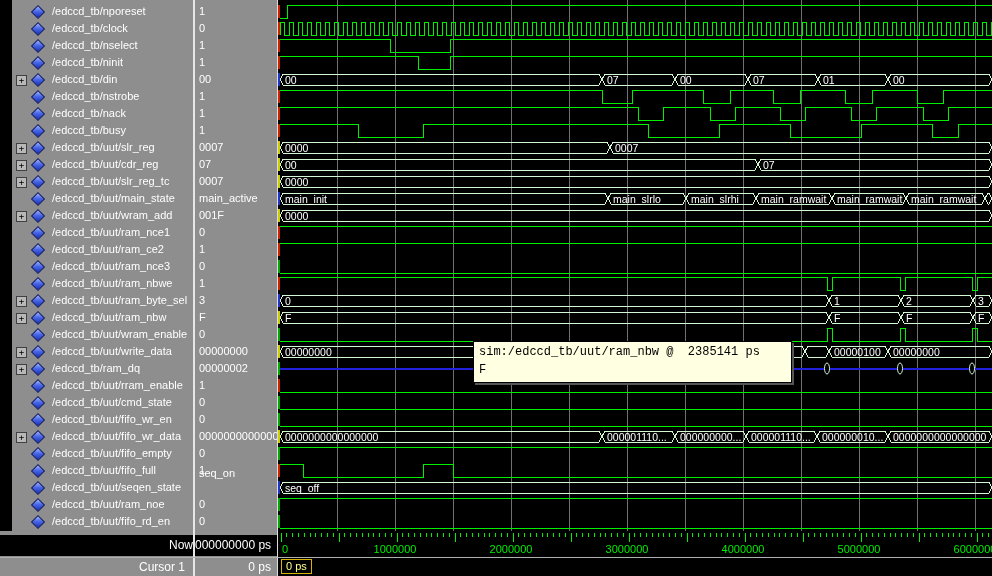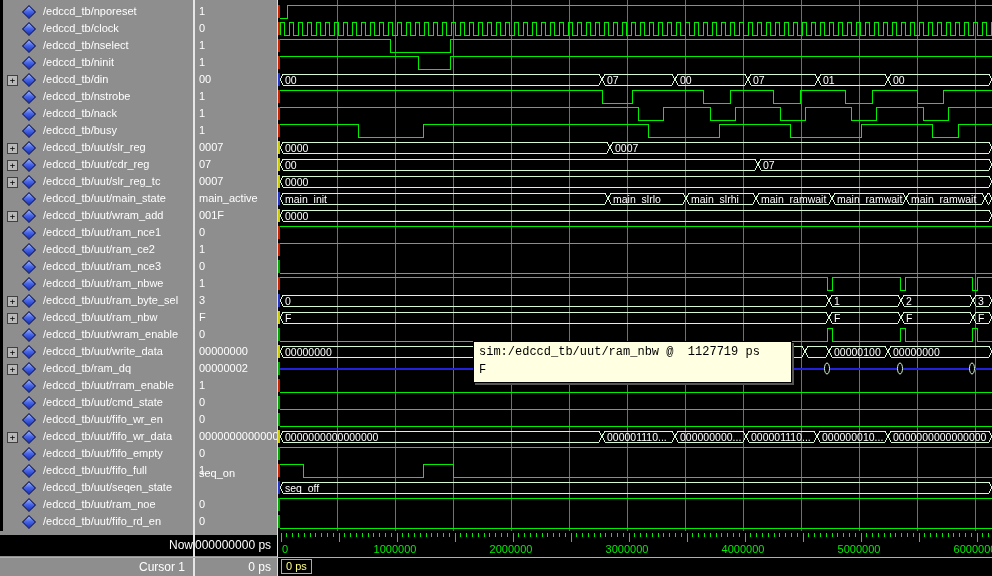--- a/index.html
+++ b/index.html
@@ -1,19 +1,19 @@
 <!DOCTYPE html>
 <html><head>
 <meta charset="utf-8">
 <style>
   html,body{margin:0;padding:0;background:#555;}
   #root{position:relative;width:992px;height:576px;background:#000;overflow:hidden;
         font-family:"Liberation Sans",sans-serif;-webkit-font-smoothing:none;}
   .col{position:absolute;top:0;overflow:hidden;}
-  #names{left:3px;width:193px;height:531px;background:#8e8e8e;}
+  #names{left:12px;width:193px;height:531px;background:#8e8e8e;}
   #values{left:195px;width:82px;height:531px;background:#8e8e8e;}
   #stripe{left:277px;width:3px;height:531px;background:#000;}
   #wave{left:280px;width:712px;height:531px;background:#000;}
   .vsep{position:absolute;top:0;width:2px;height:576px;background:#e6e6e6;z-index:5;}
   #sep1{left:193px;} #sep2{left:277px;width:1px;background:#dcdcdc;}
   .sigrow{position:absolute;left:0;width:100%;height:17px;}
   .signame{position:absolute;left:40px;top:2px;color:#fff;font-size:11px;white-space:nowrap;}
   .sigval{position:absolute;left:4px;top:2px;color:#fff;font-size:11px;white-space:nowrap;}
   .diamond{position:absolute;left:21px;top:4px;width:8px;height:8px;transform:rotate(45deg);
            background:linear-gradient(135deg,#9db6ff 0%,#4a67e8 45%,#16२fb8 100%);
@@ -423,21 +423,21 @@
         <path d="M0,464 L23,464 L23,477 L143,477 L143,464 L173,464 L173,477 L712,477" fill="none" stroke="#00ee00" stroke-width="1"></path>
         <path d="M0,487.5 L3,482 L709,482 L712,487.5 L709,493 L3,493 Z" fill="none" stroke="#d4f7d4" stroke-width="1"></path>
         <text x="5" y="491.5" fill="#ffffff" font-size="10.5px" font-family="&quot;Liberation Sans&quot;,sans-serif">seq_off</text>
         <path d="M0,498 L712,498" fill="none" stroke="#00ee00" stroke-width="1"></path>
         <path d="M0,528 L712,528" fill="none" stroke="#00ee00" stroke-width="1"></path>
       </svg>
     </div>
   <div id="sep1" class="vsep"></div>
   <div id="sep2" class="vsep"></div>
 
-  <div id="tooltip"><span>sim:/edccd_tb/uut/ram_nbw @  1127719 ps</span><br><span>F</span></div>
+  <div id="tooltip"><span>sim:/edccd_tb/uut/ram_nbw @  2385141 ps</span><br><span>F</span></div>
 
   <div id="footgray"></div>
   <div id="now-name" class="fcell">Now</div>
   <div id="now-value" class="fcell">000000000 ps</div>
   <div id="ruler">
       <svg width="712" height="26" shape-rendering="crispEdges">
         <line x1="1" y1="2" x2="1" y2="11" stroke="#00ee00" stroke-width="1"></line>
         <line x1="6.8" y1="2" x2="6.8" y2="6" stroke="#00ee00" stroke-width="1"></line>
         <line x1="12.6" y1="2" x2="12.6" y2="6" stroke="#00ee00" stroke-width="1"></line>
         <line x1="18.4" y1="2" x2="18.4" y2="6" stroke="#00ee00" stroke-width="1"></line>

